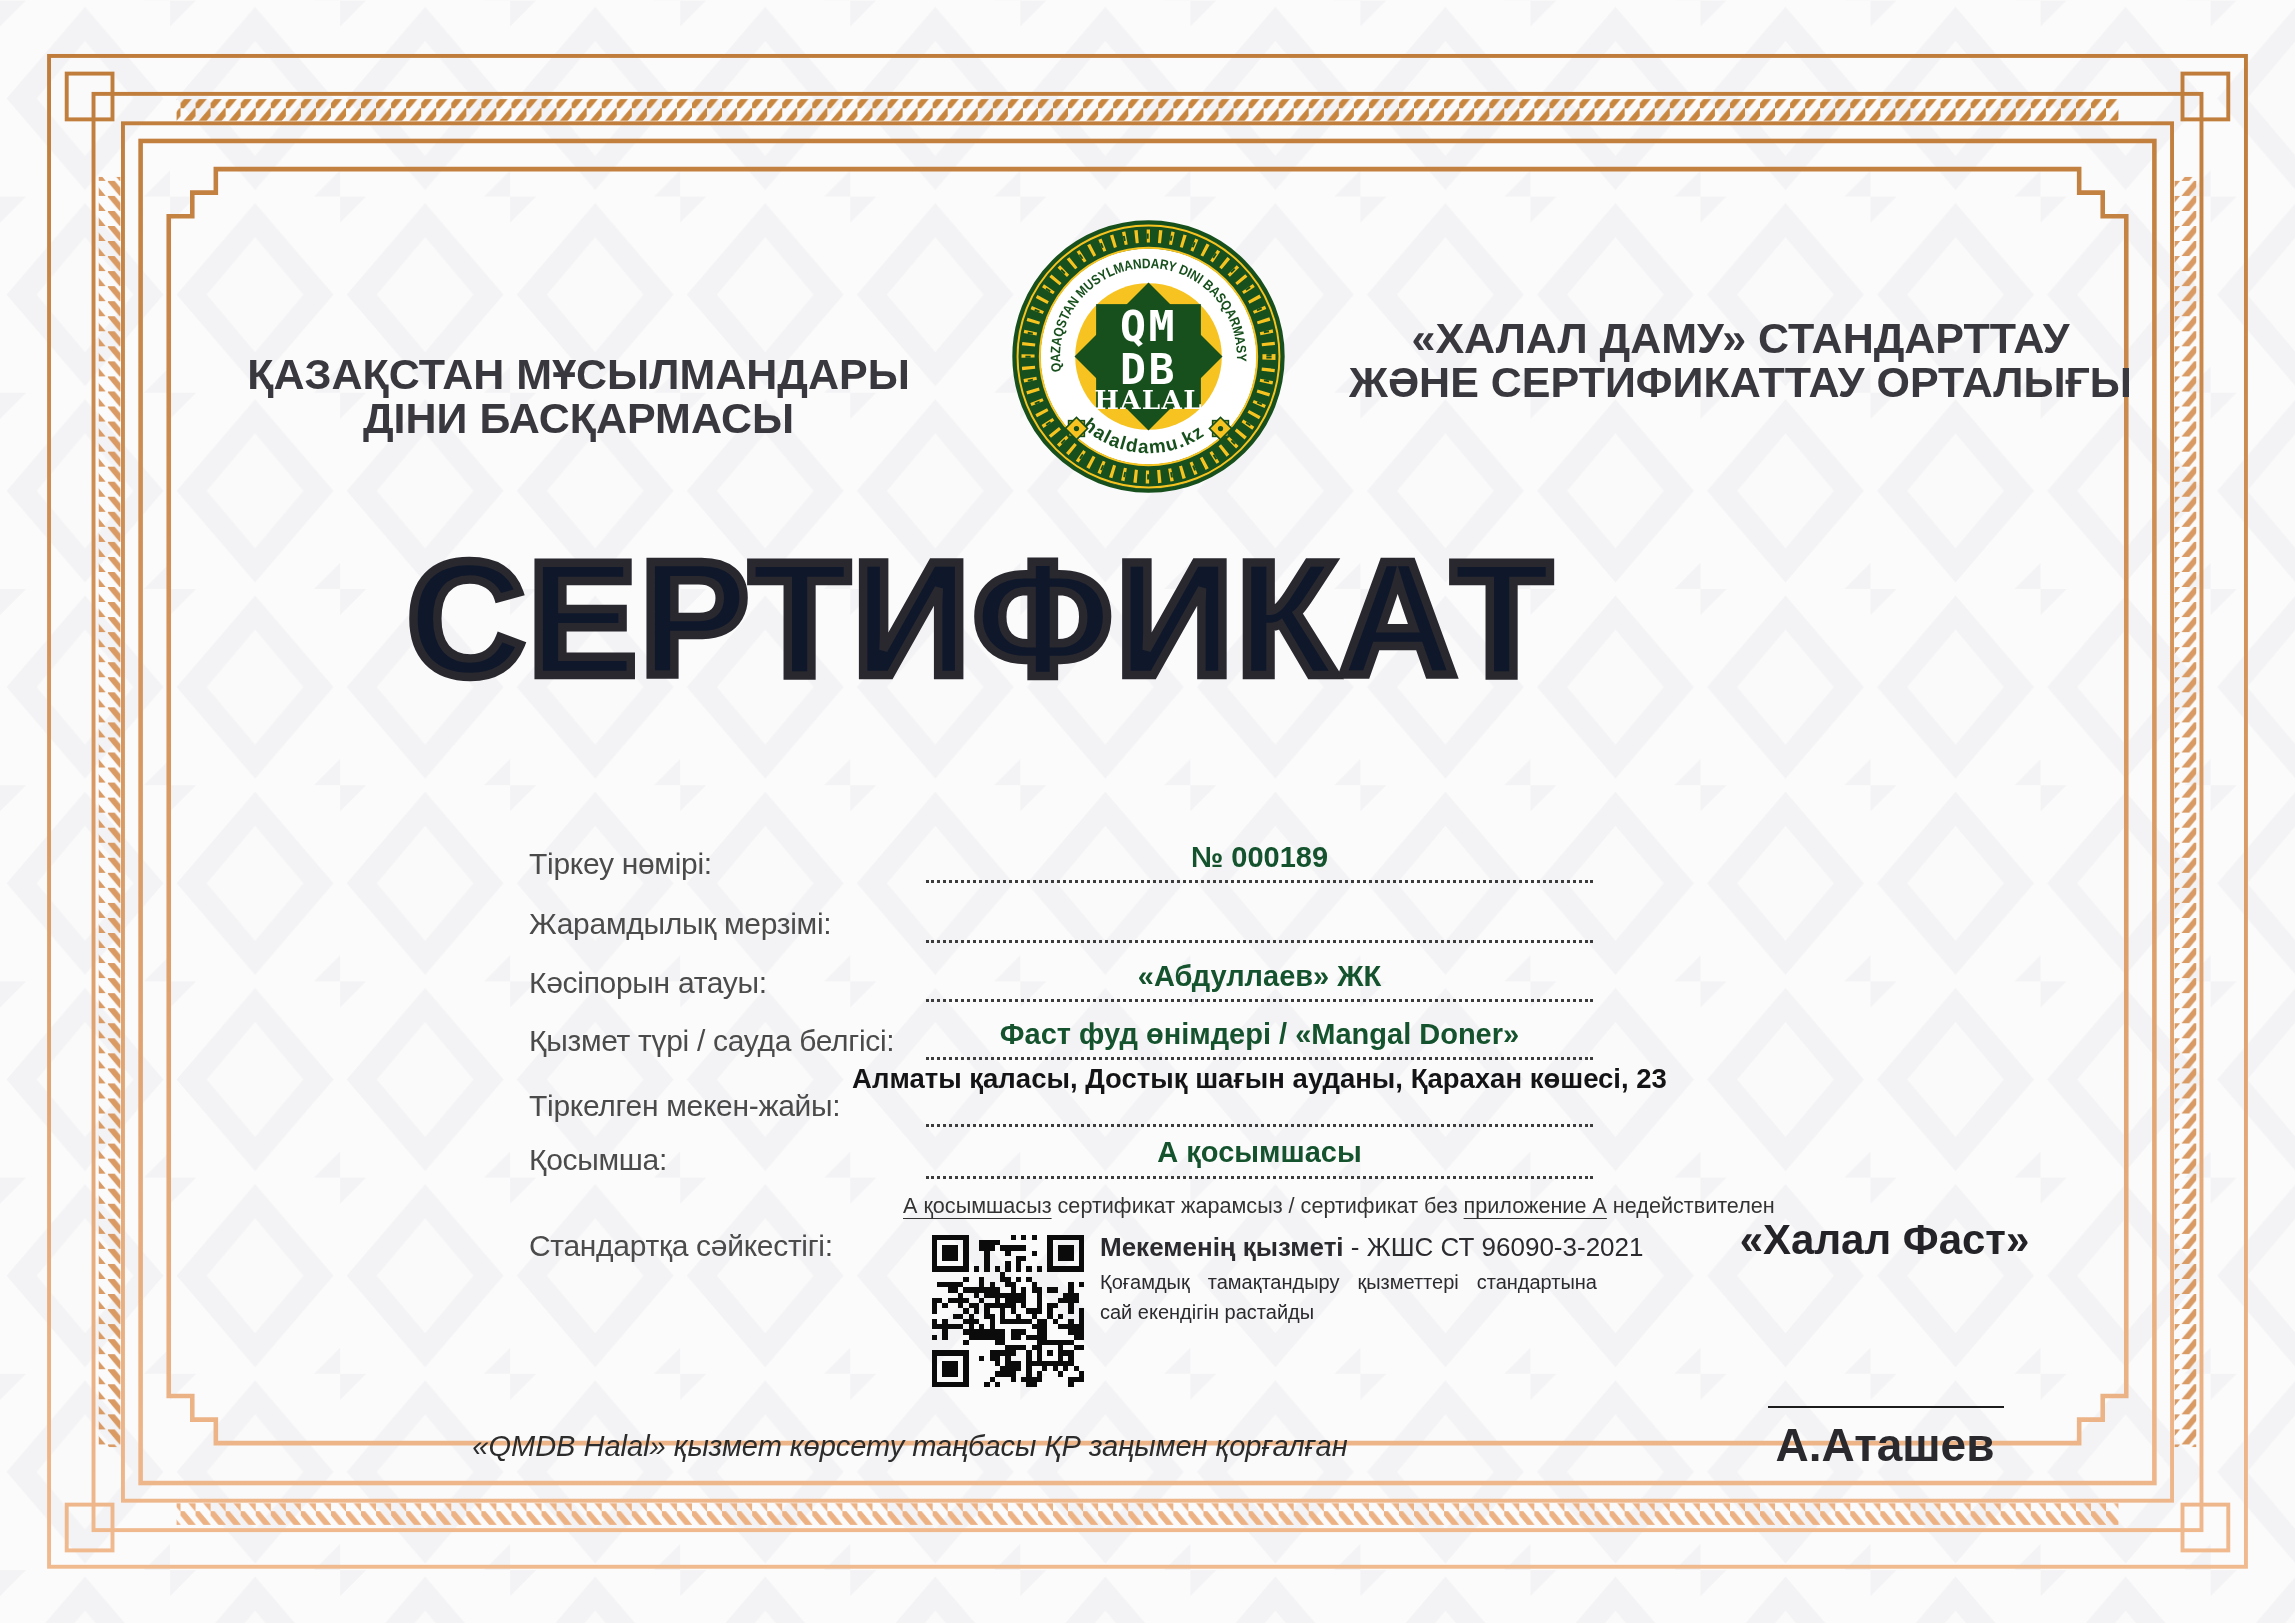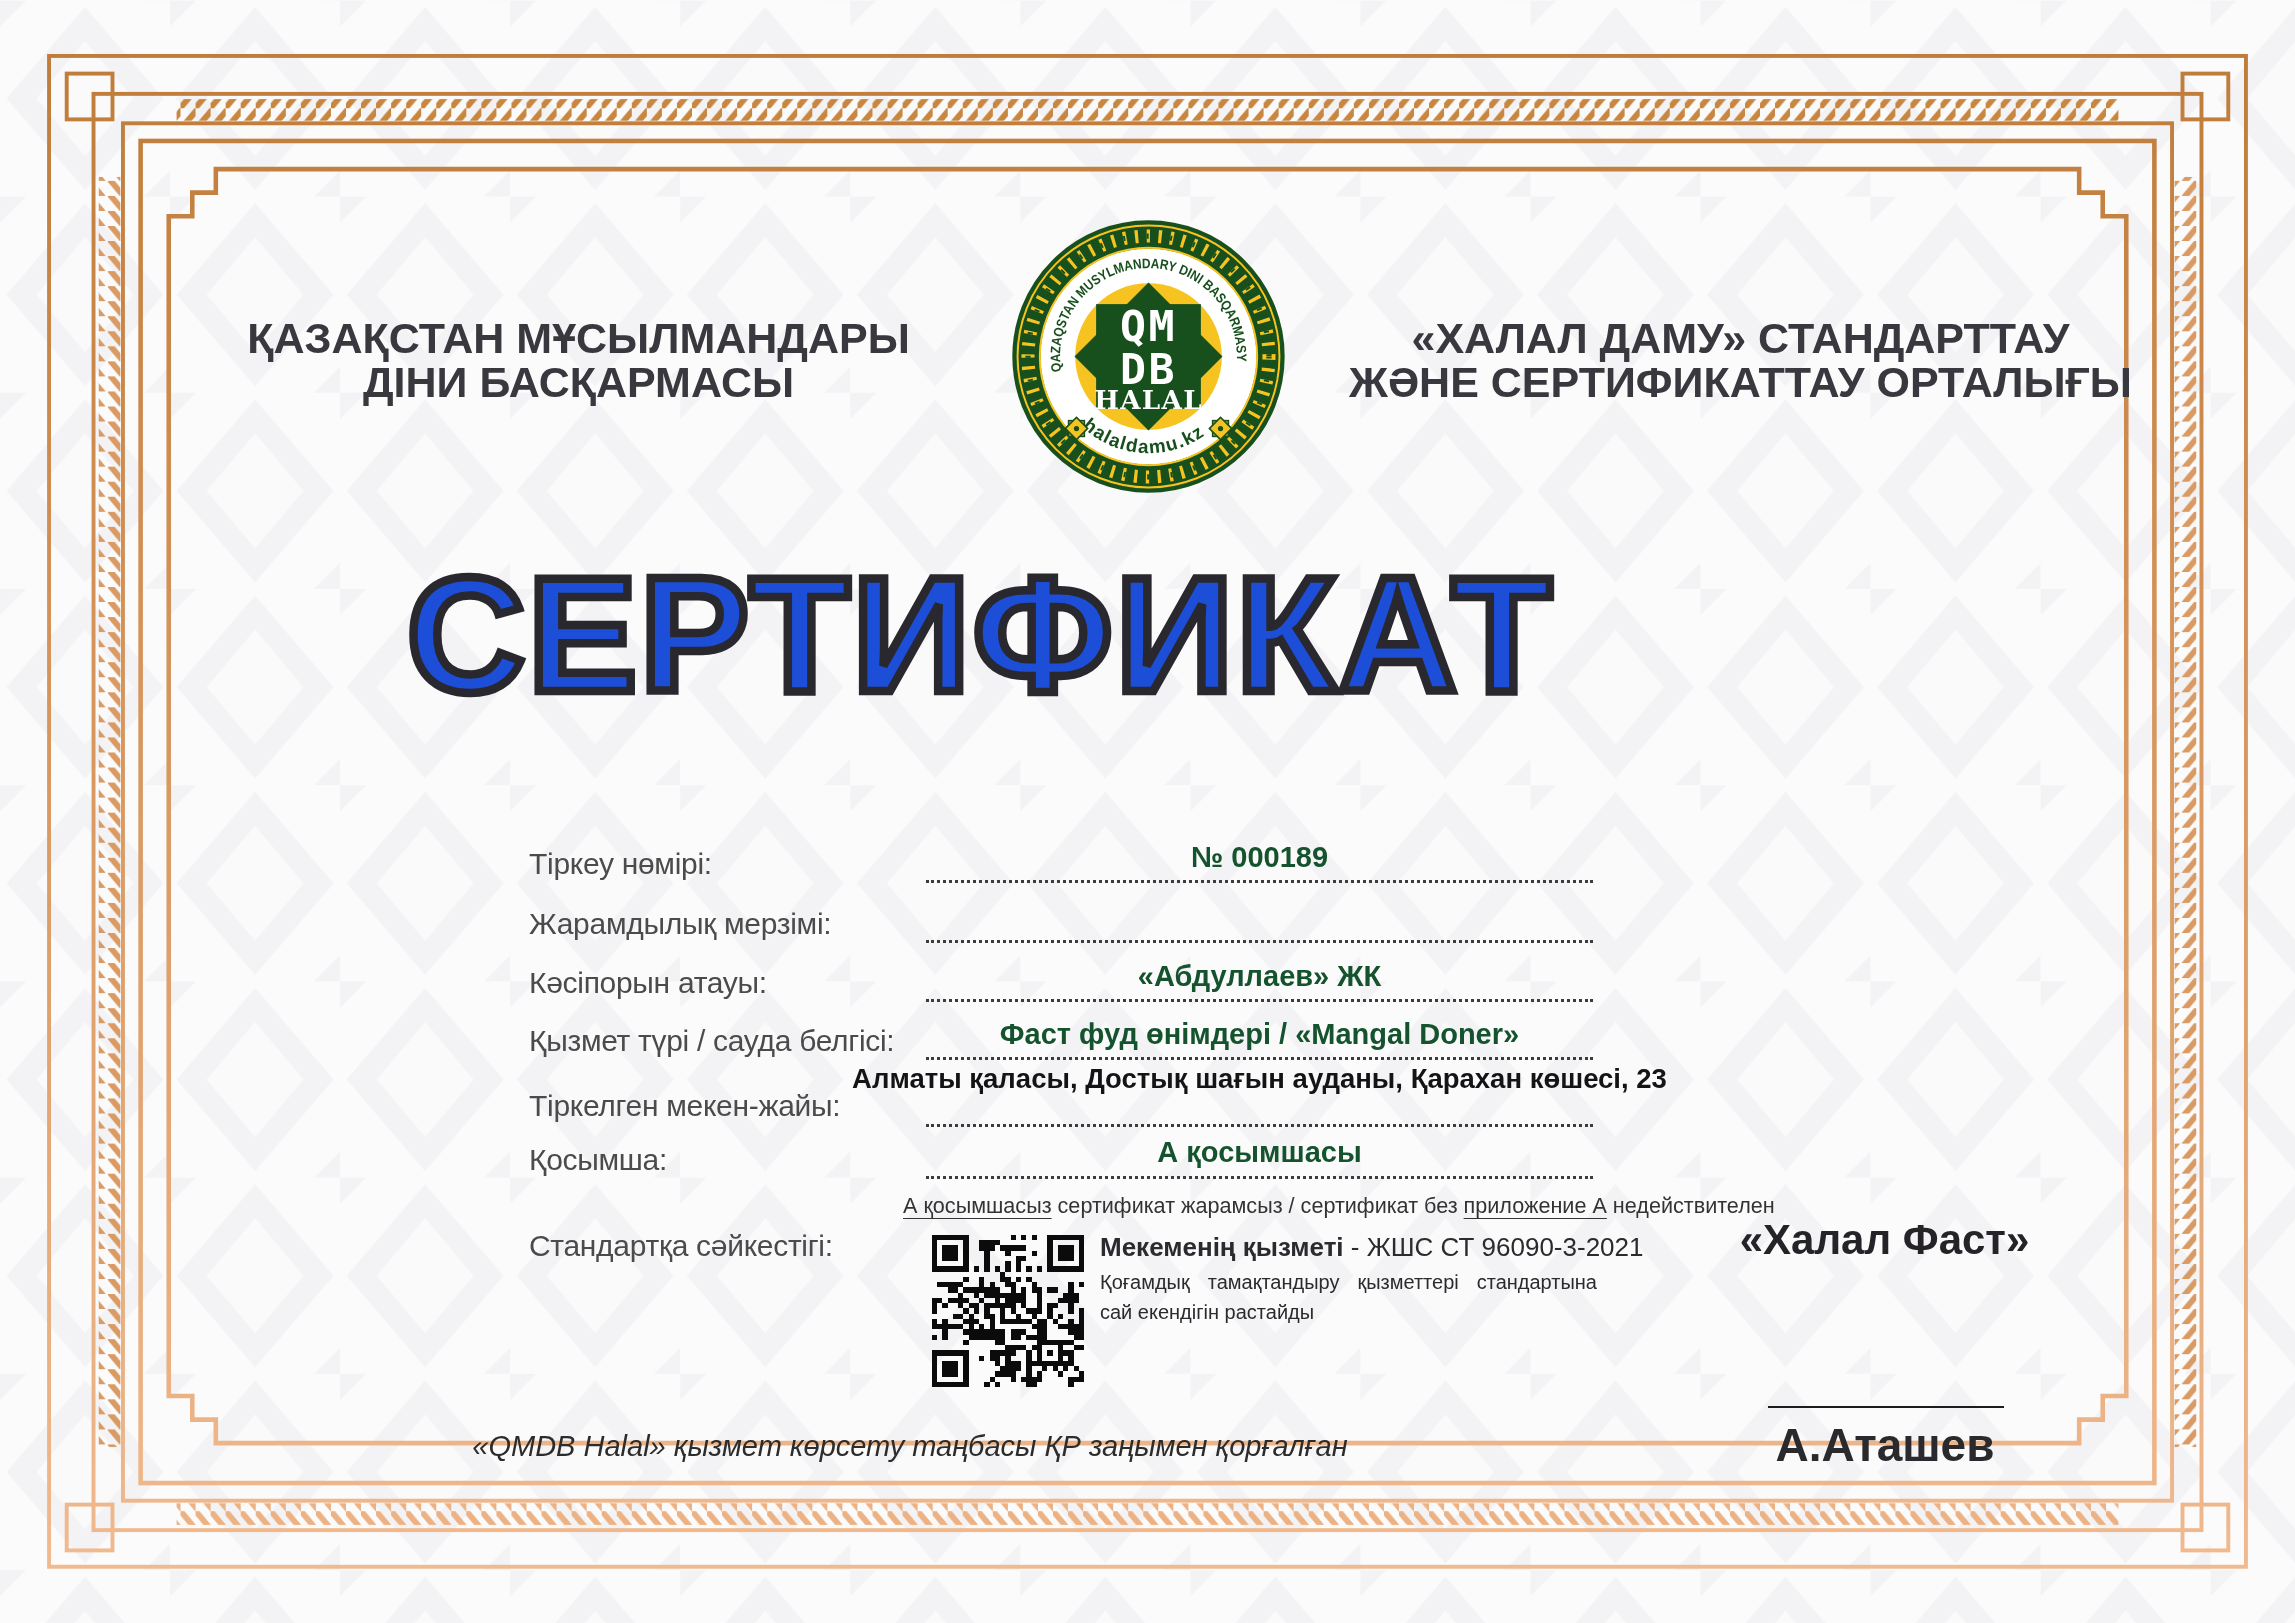--- a/index.html
+++ b/index.html
@@ -4,23 +4,23 @@
 <style>
   html,body{margin:0;padding:0;background:#e9e9e9;}
   .page{position:relative;width:2295px;height:1624px;background:#fbfbfc;overflow:hidden;
         font-family:"Liberation Sans",sans-serif;color:#2e2e34;}
   .abs{position:absolute;}
   svg{display:block;}
   
   .org{position:absolute;top:316px;width:785px;text-align:center;
        font-size:43px;line-height:44px;font-weight:bold;color:#38383e;letter-spacing:0px;}
   
-  .title{position:absolute;left:0;top:553px;width:1961px;text-align:center;
+  .title{position:absolute;left:0;top:537px;width:1961px;text-align:center;
          font-size:164px;line-height:164px;font-weight:bold;letter-spacing:2.6px;
-         color:#1d4ed8;-webkit-text-stroke:8.5px #28282e;}
+         color:#0f172a;-webkit-text-stroke:8.5px #28282e;}
   
   .flabel{position:absolute;left:529px;font-size:30px;font-weight:400;color:#4b4b4b;letter-spacing:-0.3px;white-space:nowrap;}
   .fval{position:absolute;left:926px;width:667px;text-align:center;font-size:29px;font-weight:bold;color:#14532d;white-space:nowrap;}
   .fval2{position:absolute;left:772px;width:975px;text-align:center;font-size:27.5px;line-height:29px;font-weight:bold;color:#141416;white-space:nowrap;}
   .dots{position:absolute;left:926px;width:667px;height:0;border-top:3.3px dotted #3c3c3c;}
   .note{position:absolute;left:903px;top:1193px;width:733px;text-align:center;
         font-size:21.6px;color:#333;white-space:nowrap;}
   .note .u{text-decoration:underline;text-underline-offset:4.6px;text-decoration-thickness:1.3px;}
   
   .conf-text{position:absolute;left:1100px;top:1232px;width:497px;}
@@ -83,21 +83,21 @@
     <rect x="215" y="215" width="3079" height="2052" fill="none" stroke="url(#gold)" stroke-width="7"></rect>
 
     <path d="M 330 258 H 3179 V 294 H 3215 V 330 H 3251 V 2134 H 3215 V 2170 H 3179 V 2206 H 330 V 2170 H 294 V 2134 H 258 V 330 H 294 V 294 H 330 Z" fill="none" stroke="url(#gold)" stroke-width="7"></path>
 
     <rect x="102" y="112" width="70" height="70" fill="none" stroke="url(#gold)" stroke-width="6"></rect>
     <rect x="3337" y="112" width="70" height="70" fill="none" stroke="url(#gold)" stroke-width="6"></rect>
     <rect x="102" y="2300" width="70" height="70" fill="none" stroke="url(#gold)" stroke-width="6"></rect>
     <rect x="3337" y="2300" width="70" height="70" fill="none" stroke="url(#gold)" stroke-width="6"></rect>
   </svg>
 
-  <div class="org" style="left:186px;">
+  <div class="org" style="left:186px;margin-top:36px;">
     <div>ҚАЗАҚСТАН МҰСЫЛМАНДАРЫ</div>
     <div>ДІНИ БАСҚАРМАСЫ</div>
   </div>
   <div class="org" style="left:1348px;">
     <div>«ХАЛАЛ ДАМУ» СТАНДАРТТАУ</div>
     <div>ЖӘНЕ СЕРТИФИКАТТАУ ОРТАЛЫҒЫ</div>
   </div>
 
   <svg class="abs" style="left:1011px;top:219px" width="275" height="275" viewBox="-210 -210 420 420">
     <circle r="205" fill="#ffffff" stroke="#17501d" stroke-width="6"></circle>

